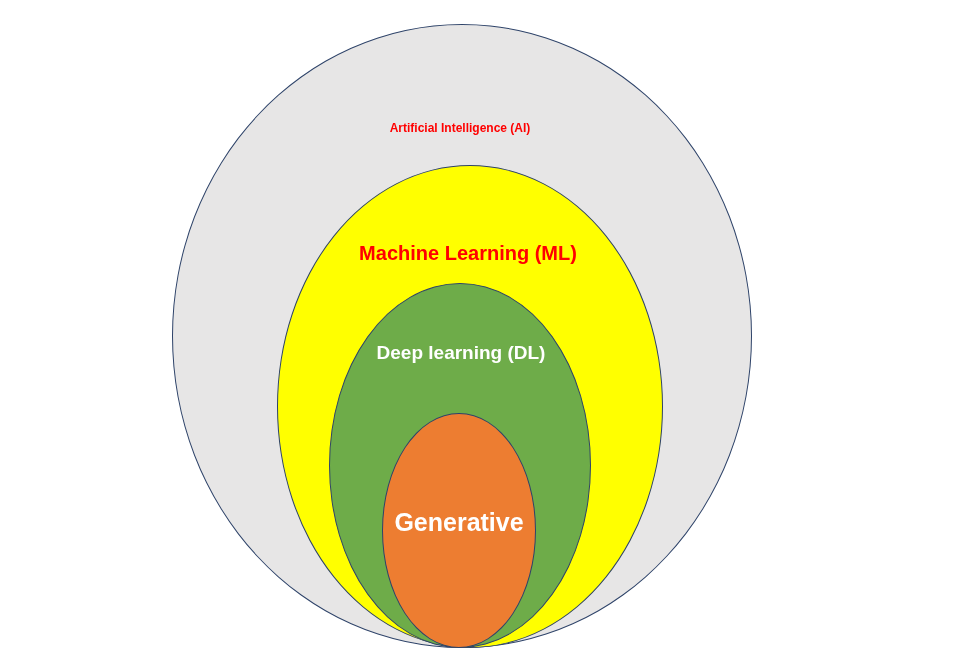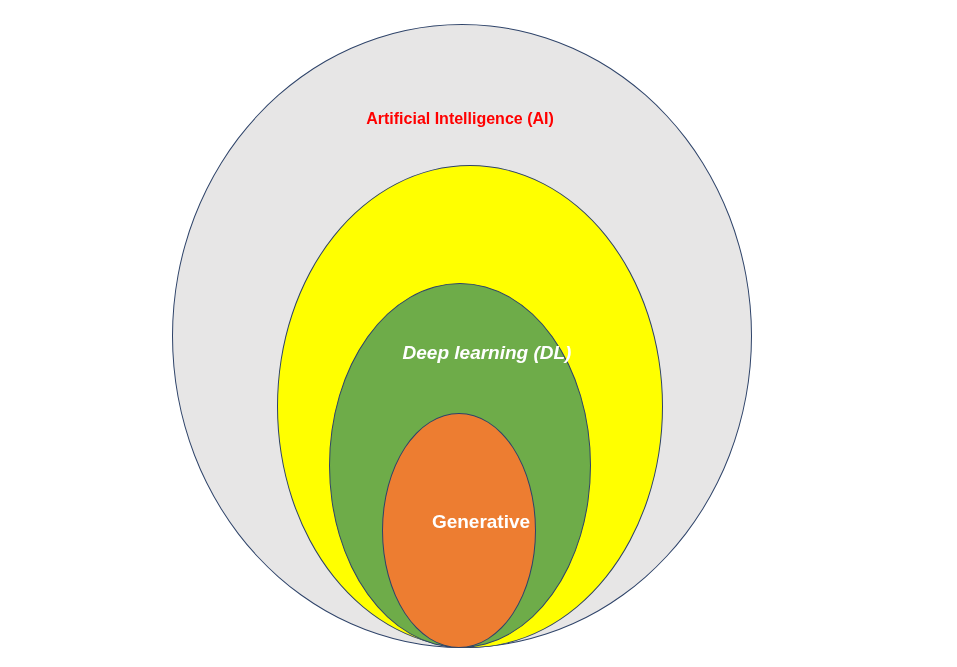--- a/index.html
+++ b/index.html
@@ -21,41 +21,42 @@
   .ellipse-ml    { left: 277px; top: 165px; width: 386px; height: 483px; }
   .ellipse-dl    { left: 329px; top: 283px; width: 262px; height: 365px; }
   .ellipse-genai { left: 382px; top: 413px; width: 154px; height: 235px; }
   .ring-label {
     position: absolute;
     transform: translateX(-50%);
     font-weight: bold;
     white-space: nowrap;
     text-align: center;
   }
-  .label-ai    { left: 460px; top: 110px; font-size: 16px; }
+  .label-ai    { left: 460px; top: 121px; font-size: 12px; }
   .label-ml    { left: 468px; top: 242px; font-size: 20px; }
-  .label-dl    { left: 487px; top: 342px; font-size: 19px; font-style: italic; }
-  .label-genai { left: 481px; top: 508px; font-size: 19px; line-height: 28px; }
+  .label-dl    { left: 461px; top: 342px; font-size: 19px; }
+  .label-genai { left: 459px; top: 508px; font-size: 25px; line-height: 28px; }
   .label-line { display: block; }
 </style>
 </head>
 <body>
 
 <div class="canvas">
 
   <div class="ellipse ellipse-ai" style="background-color: rgb(231, 230, 230); border-color: rgb(46, 67, 105);"></div>
 
   <div class="ellipse ellipse-ml" style="background-color: rgb(255, 255, 0); border-color: rgb(46, 67, 105);"></div>
 
   <div class="ellipse ellipse-dl" style="background-color: rgb(110, 172, 73); border-color: rgb(46, 67, 105);"></div>
 
   <div class="ellipse ellipse-genai" style="background-color: rgb(237, 125, 49); border-color: rgb(46, 67, 105);"></div>
 
   <div class="ring-label label-ai" style="color: rgb(255, 0, 0);">Artificial Intelligence (AI)</div>
 
+  <div class="ring-label label-ml" style="color: rgb(255, 0, 0);">Machine Learning (ML)</div>
 
   <div class="ring-label label-dl" style="color: rgb(255, 255, 255);">Deep learning (DL)</div>
 
   <div class="ring-label label-genai" style="color: rgb(255, 255, 255);">
     <span class="label-line">Generative</span>
   </div>
 
 </div>
 
 </body></html>

